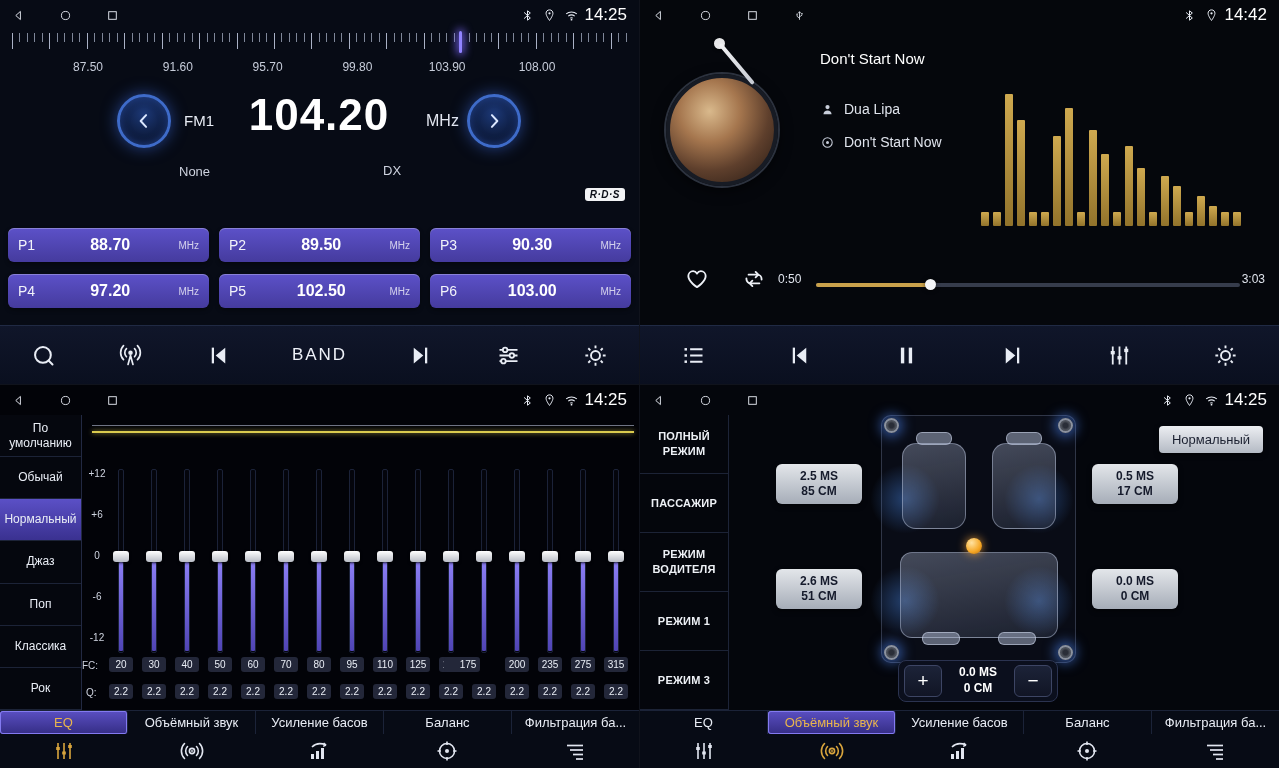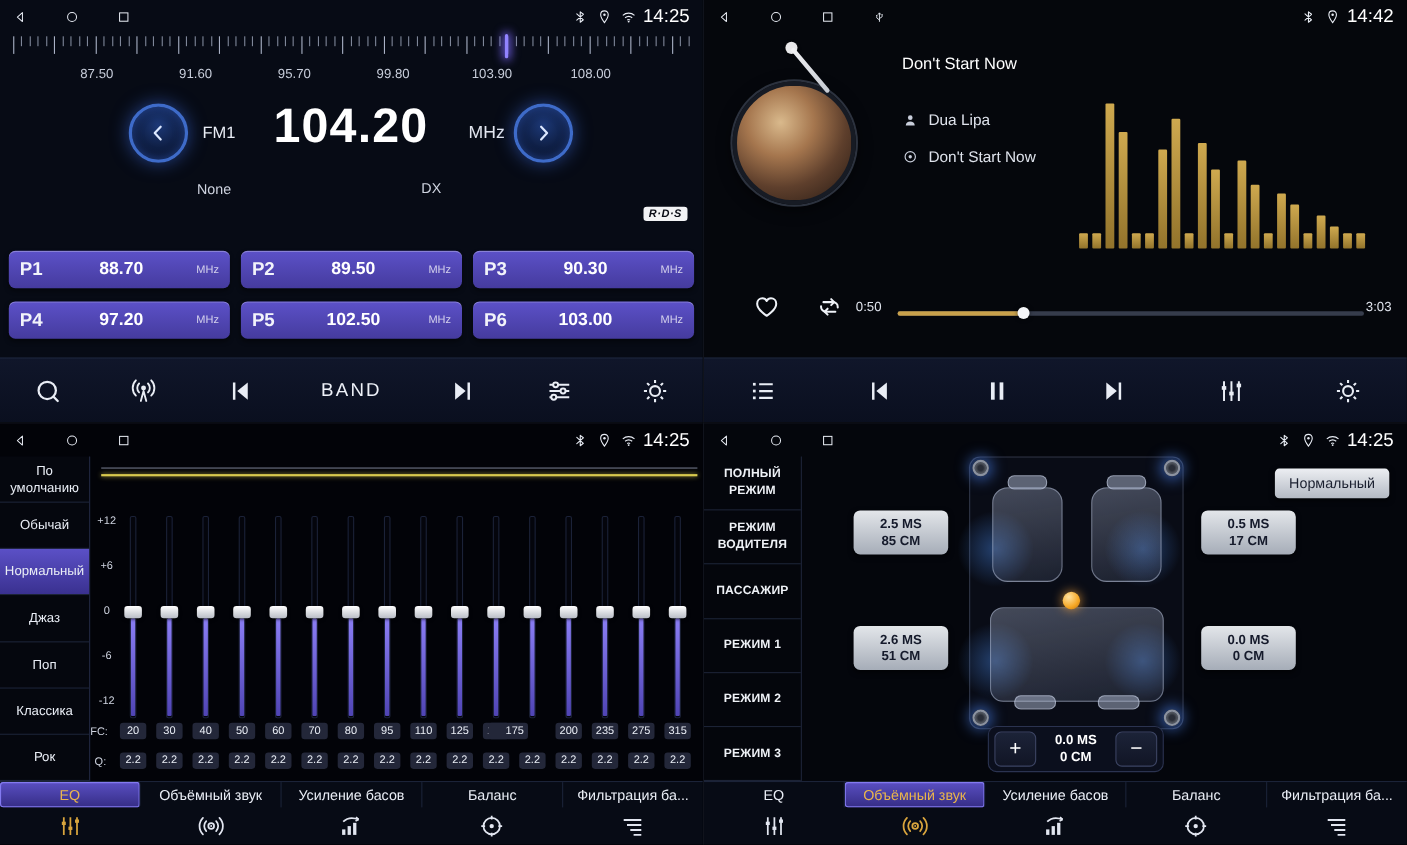--- a/index.html
+++ b/index.html
@@ -29,21 +29,21 @@
   .tuner-btn .ic{width:20px;height:20px}
   #tune-down{left:117px}#tune-up{left:467px}
   #band-lbl{position:absolute;left:184px;top:112px;font-size:15px;color:#e9edf5}
   #freq{position:absolute;left:219px;top:90px;width:200px;text-align:center;font-size:44px;font-weight:700;color:#fff;letter-spacing:1px}
   #freq-unit{position:absolute;left:426px;top:112px;font-size:16px;color:#e2e6ef}
   #signal{position:absolute;left:179px;top:164px;font-size:13px;color:#ced3df}
   #dx{position:absolute;left:383px;top:163px;font-size:13px;color:#ced3df}
   #rds{position:absolute;right:14px;top:188px;background:#f2f3f5;color:#0a0d16;font-size:10px;font-weight:700;font-style:italic;padding:1px 5px;border-radius:3px;letter-spacing:.5px}
   #radio-presets{position:absolute;left:8px;right:8px;top:228px;display:grid;grid-template-columns:1fr 1fr 1fr;gap:12px 10px}
   .preset{height:34px;border-radius:6px;background:linear-gradient(180deg,#5c51c8 0%,#453b9e 100%);box-shadow:inset 0 1px 0 rgba(255,255,255,.28),0 2px 4px rgba(0,0,0,.4);display:flex;align-items:center;padding:0 10px;cursor:pointer}
-  .preset .pl{font-size:17px;font-weight:700;color:#f2f3fa;width:24px}
+  .preset .pl{font-size:14px;font-weight:400;color:#f2f3fa;width:24px}
   .preset .pf{flex:1;text-align:center;font-size:16px;font-weight:700;color:#fff}
   .preset .pu{font-size:10px;color:rgba(255,255,255,.75)}
   .toolbar{position:absolute;left:0;right:0;bottom:0;height:58px;background:linear-gradient(180deg,#10162a,#0a0f1f);border-top:1px solid #202a44;display:flex;align-items:center;justify-content:space-around}
   .toolbar .tb-ic{width:27px;height:27px;color:#e9edf5;cursor:pointer}
   .tb-label{font-size:17px;letter-spacing:2px;color:#eef1f8;cursor:pointer}
   
   #album{position:absolute;left:26px;top:74px;width:112px;height:112px;border-radius:50%;background:radial-gradient(circle at 38% 32%,#d9b98c 0%,#a5764e 32%,#5e3f2c 62%,#241812 100%);border:4px solid #171b24;box-shadow:0 0 0 2px #2c323e,0 4px 14px rgba(0,0,0,.65);box-sizing:border-box}
   #tonearm-pivot{position:absolute;left:74px;top:38px;width:11px;height:11px;border-radius:50%;background:#e8e8ea;box-shadow:0 1px 3px rgba(0,0,0,.7);z-index:3}
   #tonearm-rod{position:absolute;left:80px;top:42px;width:52px;height:4px;background:linear-gradient(90deg,#f2f2f4,#c6cad2);border-radius:2px;transform:rotate(50deg);transform-origin:0 50%;z-index:3}
   #pl-title{position:absolute;left:180px;top:50px;font-size:15px;color:#fff}
@@ -752,24 +752,23 @@
             <path d="M6.8 13 A8.4 8.4 0 0 1 17.2 13" fill="none" stroke="currentColor" stroke-width="1.7"></path>
             <path d="M9.8 16.2 A4.4 4.4 0 0 1 14.2 16.2" fill="none" stroke="currentColor" stroke-width="1.7"></path>
             <circle cx="12" cy="18.6" r="1.4" fill="currentColor"></circle>
           </svg>
         </span>
       </div>
     <span class="sb-time">14:25</span>
   </div>
   <div id="sound-modes">
       <div class="mode-item">ПОЛНЫЙ РЕЖИМ</div>
+      <div class="mode-item">ПАССАЖИР</div>
       <div class="mode-item">РЕЖИМ ВОДИТЕЛЯ</div>
-      <div class="mode-item">ПАССАЖИР</div>
       <div class="mode-item">РЕЖИМ 1</div>
-      <div class="mode-item">РЕЖИМ 2</div>
       <div class="mode-item">РЕЖИМ 3</div>
     </div>
   <div id="sound-preset-btn">Нормальный</div>
   <div id="seatbox">
     <div class="glow" style="left:-12px;top:48px"></div>
     <div class="glow" style="left:122px;top:48px"></div>
     <div class="glow" style="left:-12px;top:150px"></div>
     <div class="glow" style="left:122px;top:150px"></div>
     <div class="headrest" style="left:34px;top:16px;width:36px;height:13px"></div>
     <div class="seat" style="left:20px;top:27px;width:64px;height:86px"></div>

